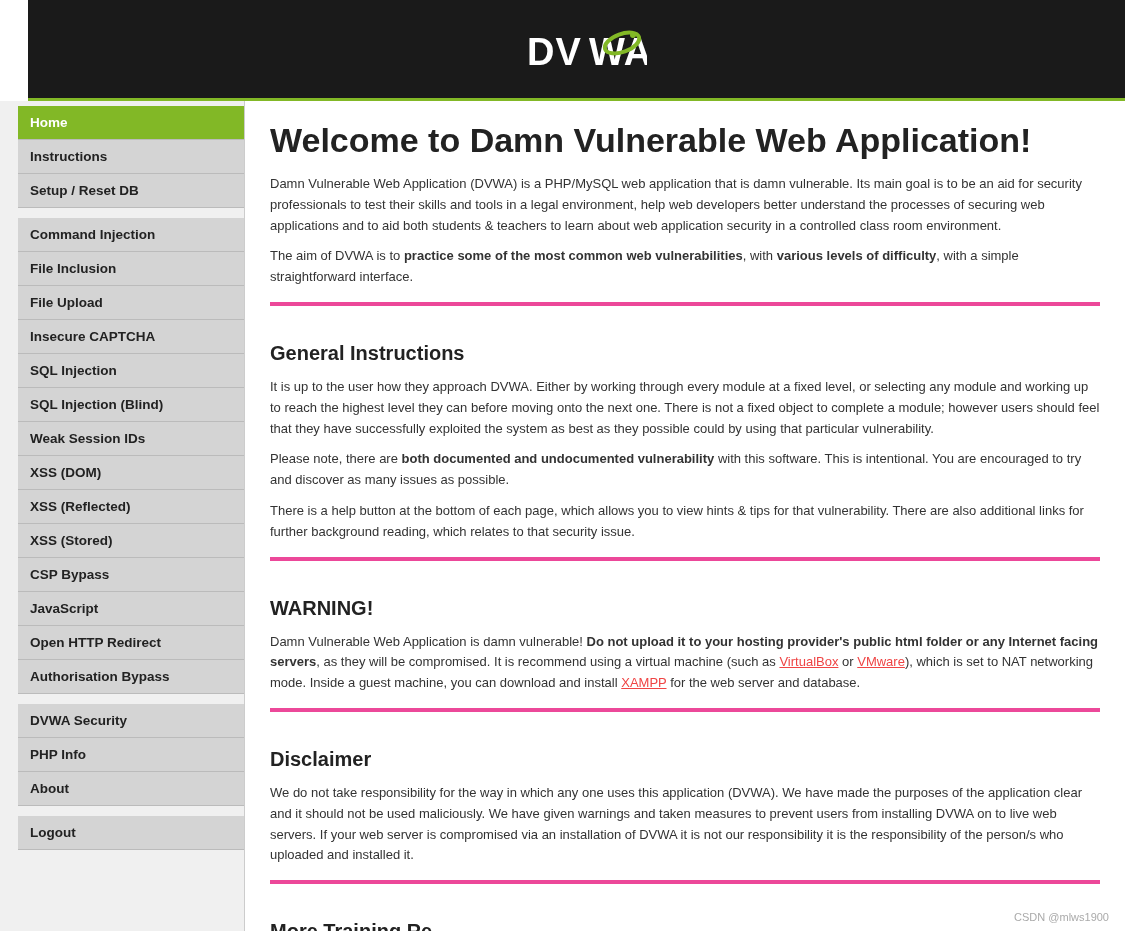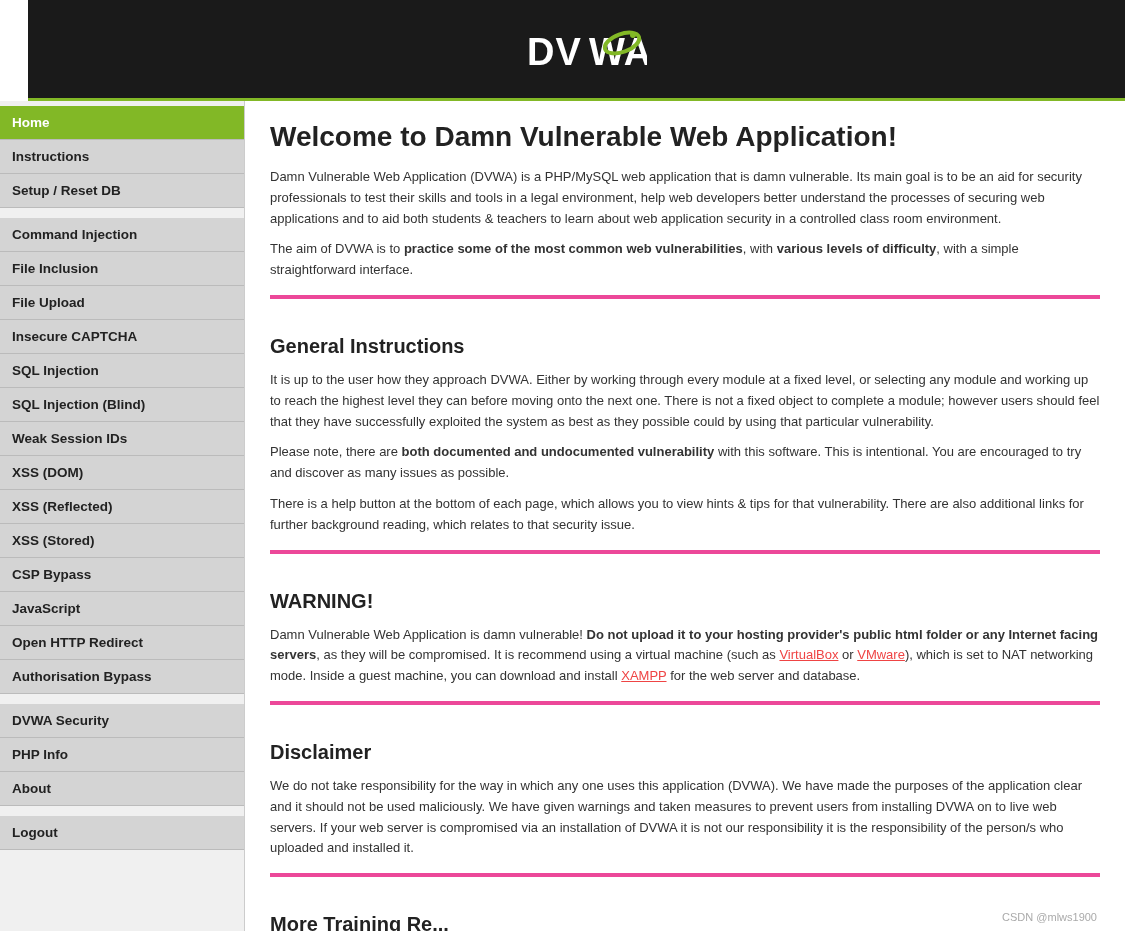--- a/index.html
+++ b/index.html
@@ -26,20 +26,21 @@
     
     #sidebar {
       width: 245px;
       min-width: 245px;
       background: #f0f0f0;
       border-right: 1px solid #ccc;
       padding: 5px 0;
     }
     .sidebar-section {
       margin-bottom: 2px;
+      margin-left: 18px;
     }
     .sidebar-item {
       display: block;
       padding: 9px 12px;
       text-decoration: none;
       color: #222;
       font-size: 13.5px;
       font-weight: 600;
       background: #d4d4d4;
       border-bottom: 1px solid #bbb;
@@ -55,21 +56,21 @@
     }
 
     
     #content {
       flex: 1;
       padding: 20px 25px;
       max-width: 880px;
     }
 
     #content h1 {
-      font-size: 28px;
+      font-size: 34px;
       font-weight: bold;
       color: #222;
       margin-bottom: 14px;
     }
     #content h2 {
       font-size: 20px;
       font-weight: bold;
       color: #222;
       margin-top: 22px;
       margin-bottom: 12px;
@@ -85,21 +86,21 @@
       color: #333;
     }
     #content p a { color: #ef4444; }
     #content p strong { font-weight: bold; }
     .text-blue { color: #3366aa; }
     .warning-title { color: #cc0000; }
     .link-green { color: #2a7a2a; text-decoration: underline; cursor: pointer; }
     .watermark {
       position: fixed;
       bottom: 8px;
-      right: 28px;
+      right: 16px;
       font-size: 11px;
       color: #aaa;
     }
   </style>
 </head>
 <body>
 
 <div id="header">
   <div class="logo">
     <svg width="140" height="70" viewBox="0 0 140 70">

